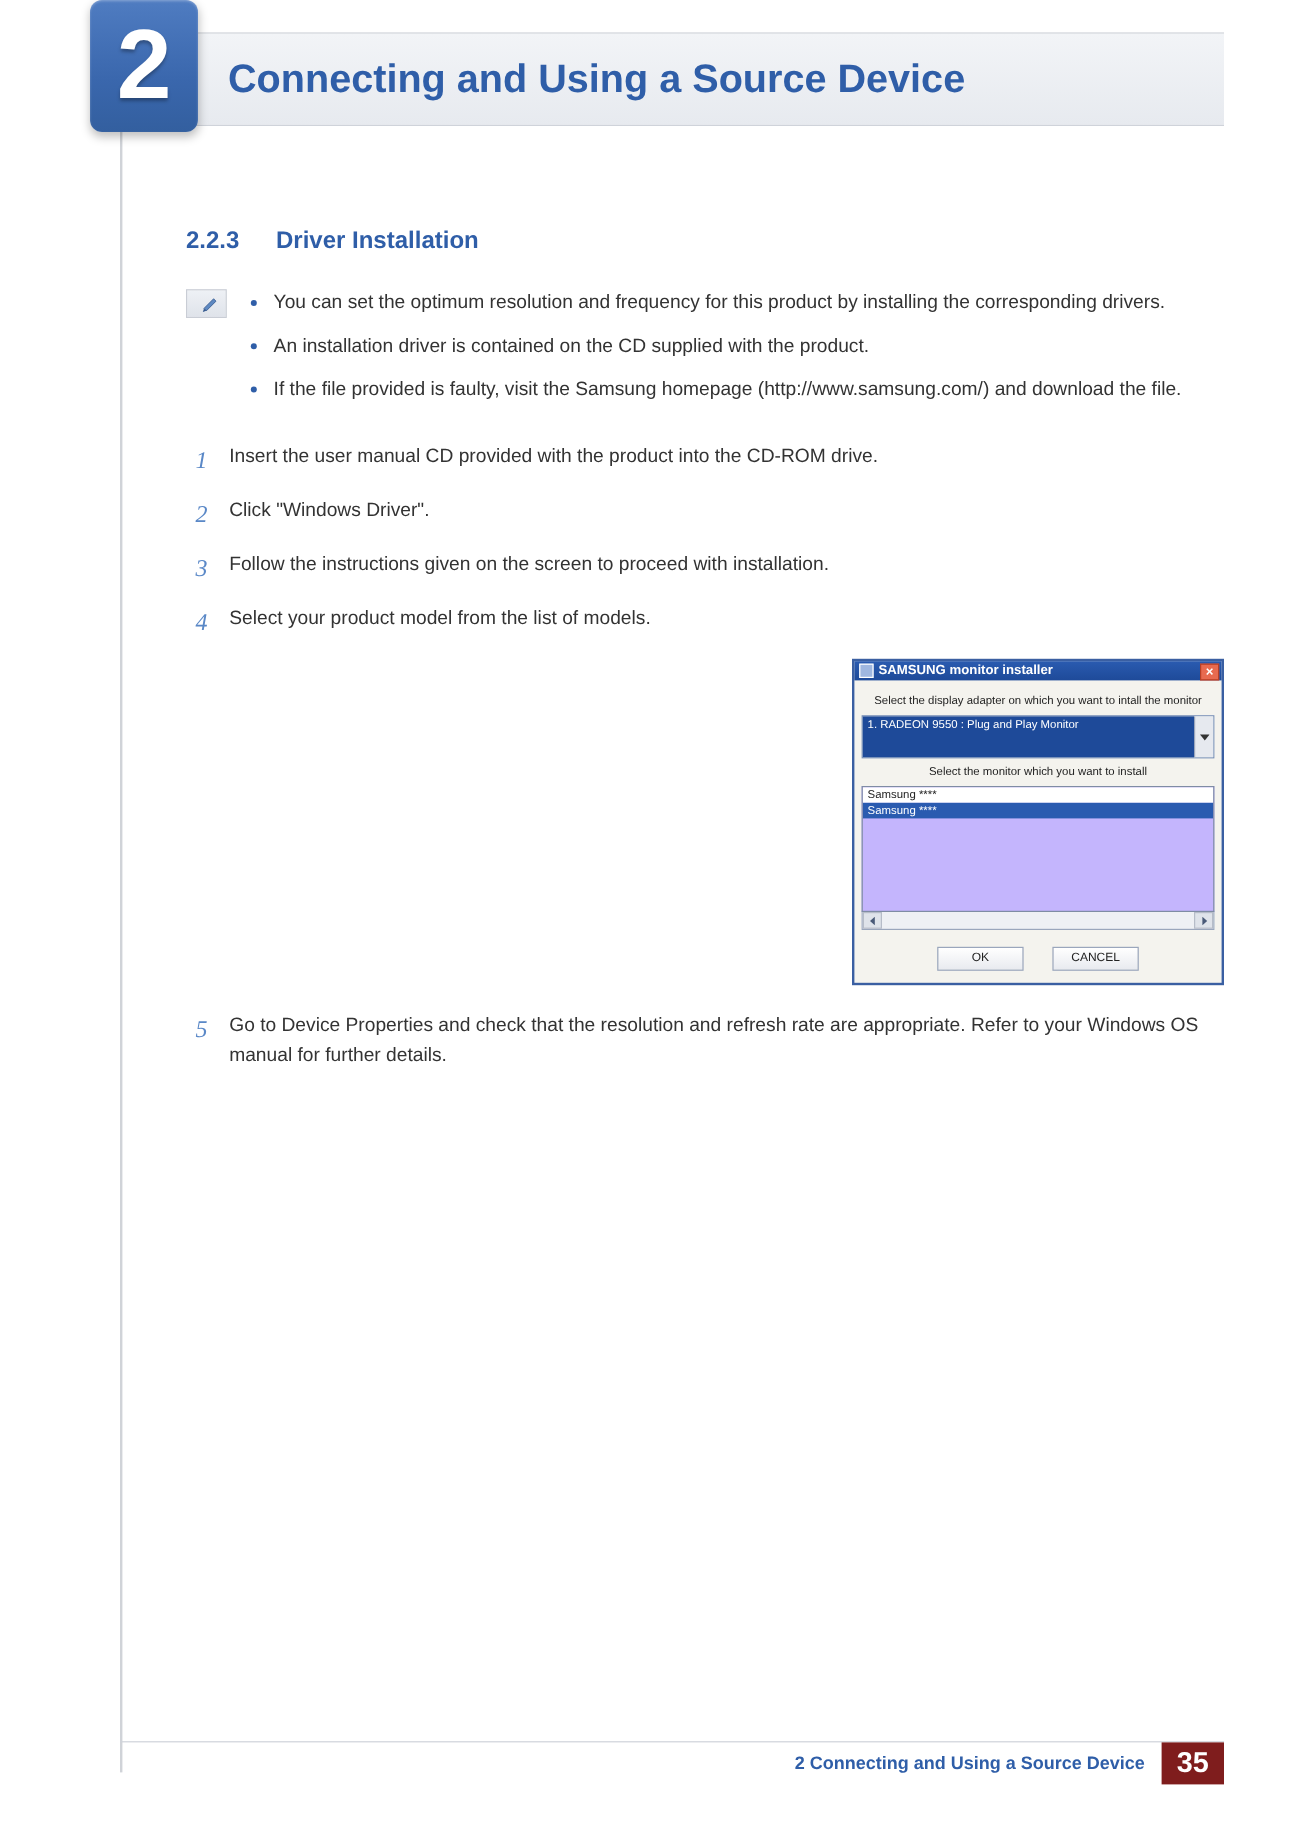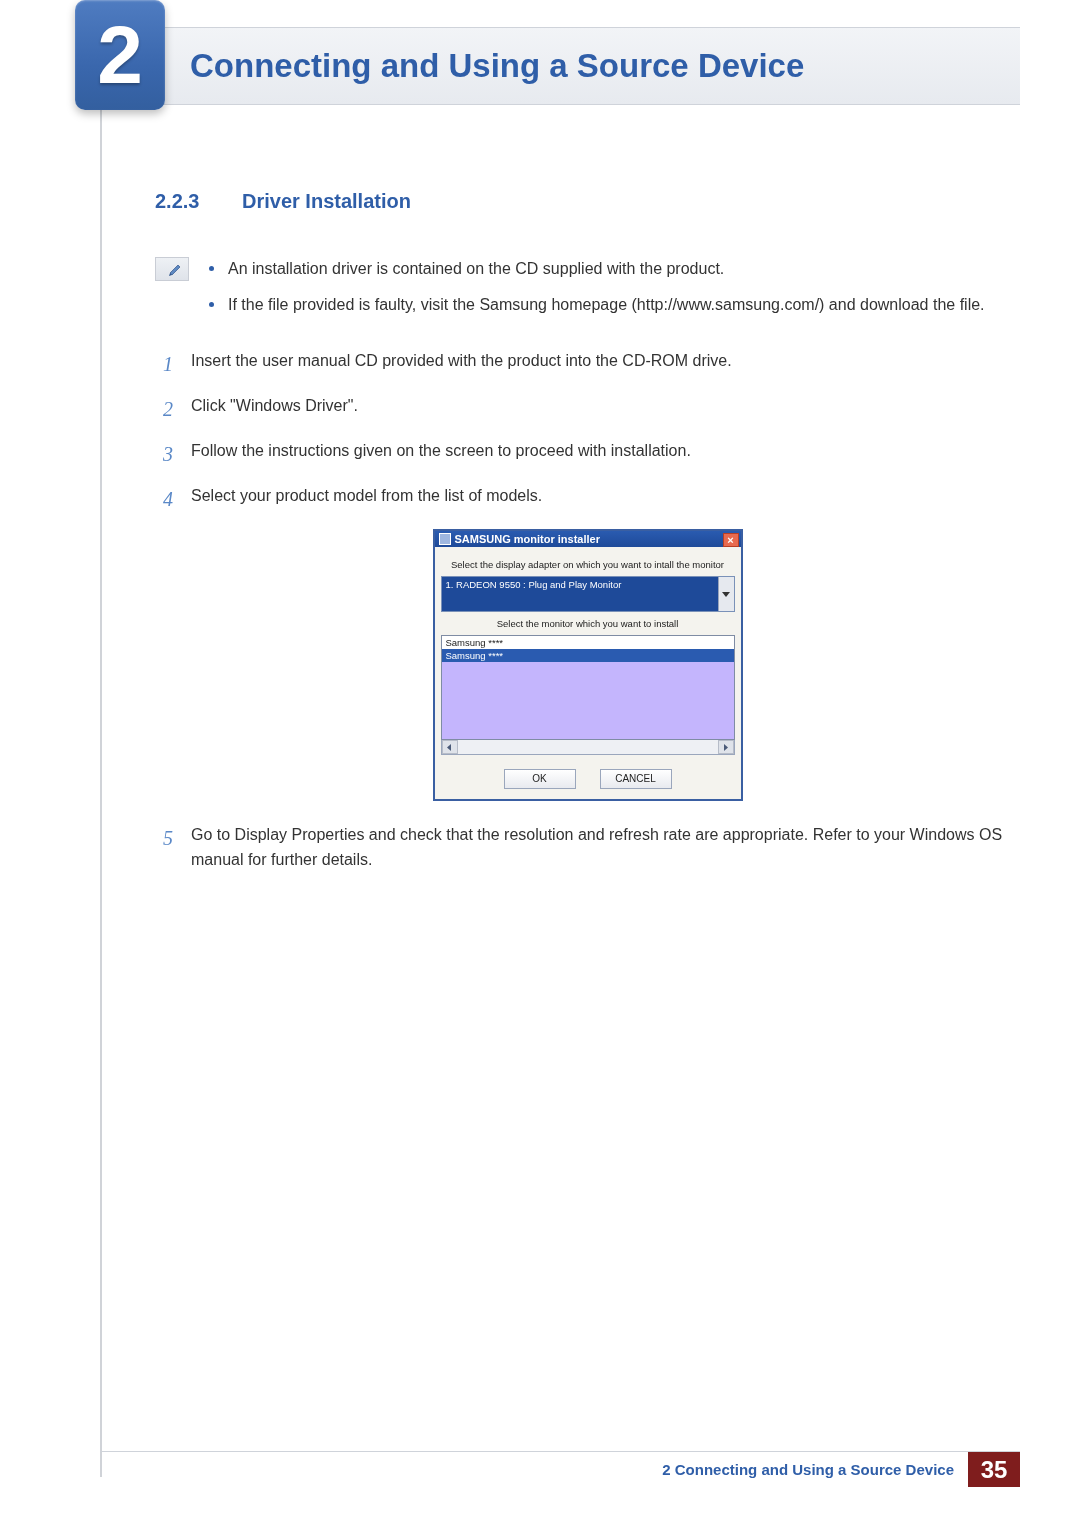--- a/index.html
+++ b/index.html
@@ -65,22 +65,22 @@
     text-shadow: 0 2px 3px rgba(0,0,0,0.3);
   }
   .content {
     position: absolute;
     left: 155px;
     right: 60px;
     top: 190px;
   }
   .section-row {
     display: flex;
-    gap: 32px;
-    margin-bottom: 44px;
+    gap: 20px;
+    margin-bottom: 28px;
   }
   .section-num {
     font-size: 20px;
     font-weight: bold;
     color: #2f5ea8;
     min-width: 55px;
   }
   .section-title {
     font-size: 20px;
     font-weight: bold;
@@ -136,21 +136,21 @@
     color: #5a88c7;
     min-width: 18px;
     text-align: right;
   }
   .step-text { flex: 1; }
 
   
   .dialog-wrap {
     margin: 14px 0 22px 0;
     display: flex;
-    justify-content: center;
+    justify-content: flex-end;
   }
   .dialog {
     width: 310px;
     border: 2px solid #3a5fa2;
     background: #f4f3ee;
     font-size: 10px;
     font-family: Tahoma, Arial, sans-serif;
   }
   .dlg-title {
     background: linear-gradient(to bottom, #2a5bb0, #1e4a99);
@@ -313,20 +313,24 @@
     </div>
 
     <div class="note-block">
       <div class="note-icon-wrap">
         <svg width="16" height="16" viewBox="0 0 16 16">
           <path d="M2 12 L10 4 L12 6 L4 14 Z" fill="#5e89c2" stroke="#34588e" stroke-width="0.7"></path>
           <path d="M2 12 L1 15 L4 14 Z" fill="#34588e"></path>
         </svg>
       </div>
       <div class="note-list">
+        <div class="note-item">
+          <span class="blue-dot"></span>
+          <span>You can set the optimum resolution and frequency for this product by installing the corresponding drivers.</span>
+        </div>
         <div class="note-item">
           <span class="blue-dot"></span>
           <span>An installation driver is contained on the CD supplied with the product.</span>
         </div>
         <div class="note-item">
           <span class="blue-dot"></span>
           <span>If the file provided is faulty, visit the Samsung homepage (http://www.samsung.com/) and download the file.</span>
         </div>
       </div>
     </div>
@@ -386,21 +390,21 @@
             <div class="dlg-buttons">
               <div class="dlg-btn">OK</div>
               <div class="dlg-btn">CANCEL</div>
             </div>
           </div>
         </div>
       </div>
 
       <div class="step-row">
         <span class="step-num">5</span>
-        <span class="step-text">Go to Display Properties and check that the resolution and refresh rate are appropriate. Refer to your Windows OS manual for further details.</span>
+        <span class="step-text">Go to Device Properties and check that the resolution and refresh rate are appropriate. Refer to your Windows OS manual for further details.</span>
       </div>
     </div>
 
   </div>
 
   <div class="footer">
     <span class="footer-text">2 Connecting and Using a Source Device</span>
     <div class="footer-page">35</div>
   </div>
 

